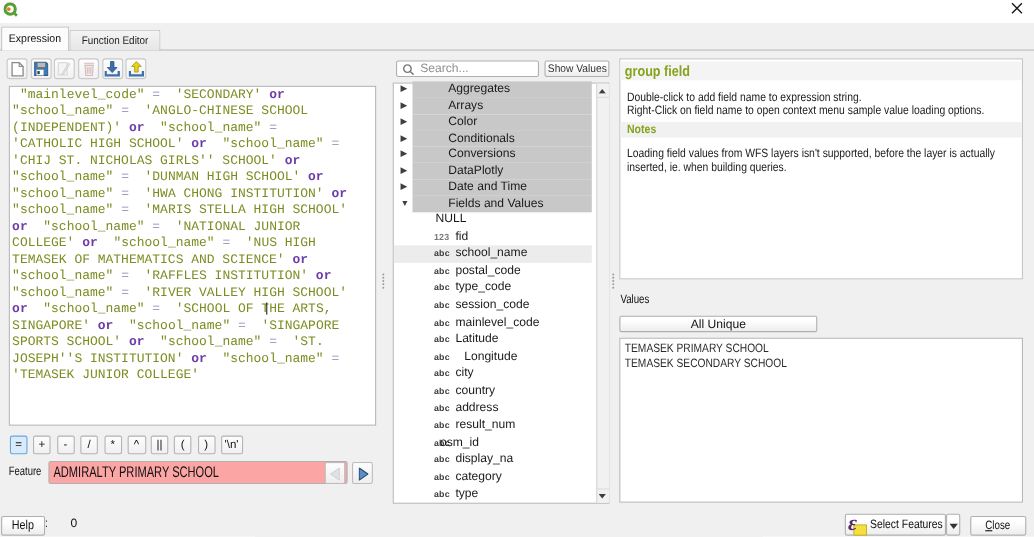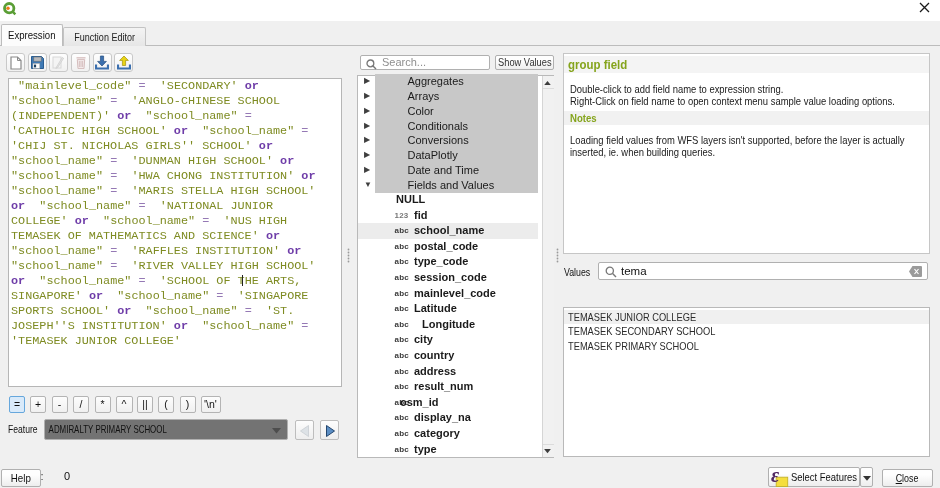--- a/index.html
+++ b/index.html
@@ -31,42 +31,42 @@
   .e{color:#9579b5;}
   .o{color:#6e3ca8;font-weight:bold;}
   #cursor{left:242px;top:275px;width:1px;height:11px;background:#222;}
   
   .op{top:396px;height:17px;background:linear-gradient(#fdfdfd,#f0f0f0);
       border:1px solid #b4b4b4;border-radius:2px;box-sizing:border-box;
       font-size:10.5px;color:#111;text-align:center;line-height:15px;}
   .opeq{background:#d9eafa;border:1px solid #66a7dc;}
   
   #featlbl{left:8px;top:423px;font-size:11px;color:#111;}
-  #featcombo{left:44px;top:419px;width:244px;height:21px;background:#737373;
+  #featcombo{left:44px;top:419px;width:272px;height:21px;background:#fca5a5;
       border:1px solid #b0b0b0;border-radius:2px;box-sizing:border-box;
-      font-size:11px;color:#111;line-height:19px;}
+      font-size:14px;color:#111;line-height:19px;}
   .navbtn{top:420px;width:19.5px;height:20px;background:linear-gradient(#fdfdfd,#eeeeee);
       border:1px solid #bdbdbd;border-radius:2px;box-sizing:border-box;}
   #preview{left:8px;top:470px;font-size:11px;color:#111;}
   
   .btn{background:linear-gradient(#fefefe 30%,#ededed);border:1px solid #b0b0b0;
        border-radius:2px;box-sizing:border-box;font-size:11.5px;color:#111;
        text-align:center;}
   
   #msearch{left:359.5px;top:54.5px;width:130px;height:15.5px;background:#fff;
        border:1px solid #b0b0b0;border-radius:2px;box-sizing:border-box;}
   #msearchtxt{left:382px;top:55.5px;font-size:11px;color:#8f8f8f;}
   #showvals{left:494.5px;top:54.5px;width:59px;height:15.5px;line-height:14px;font-size:10px;white-space:nowrap;color:#333;}
   #tree{left:357px;top:75px;width:197px;height:383px;background:#fff;
        border:1px solid #b9b9b9;box-sizing:border-box;}
   .grow{left:375px;width:163px;height:14.85px;background:#c8c8c8;}
   .gtxt{left:376.5px;font-size:11px;color:#1a1a1a;line-height:14.85px;margin-left:31px;}
   .garr{left:364px;width:8px;font-size:8px;color:#3f3f3f;line-height:14.85px;}
   .crow{left:358px;width:180px;height:15.6px;}
-  .ctxt{left:414px;font-size:11px;color:#1a1a1a;line-height:15.6px;font-weight:bold;}
+  .ctxt{left:414px;font-size:11px;color:#1a1a1a;line-height:15.6px;}
   .cicon{left:394.5px;font-size:8px;color:#555;font-weight:bold;line-height:15.6px;letter-spacing:0.2px;}
   #vscroll{left:541.5px;top:76px;width:12px;height:381px;background:#f1f1f1;
        border-left:1px solid #d5d5d5;box-sizing:border-box;}
   
   #helpbox{left:563px;top:53px;width:367px;height:201px;background:#fff;
        border:1px solid #c6c6c6;box-sizing:border-box;}
   #vallbl{left:564px;top:266px;font-size:11px;color:#111;}
   #valsearch{left:598px;top:262px;width:330px;height:18px;background:#fff;
        border:1px solid #b0b0b0;border-radius:2px;box-sizing:border-box;}
   #vallist{left:563px;top:307px;width:367px;height:150px;background:#fff;
@@ -267,36 +267,25 @@
 
   <div class="abs" id="helpbox">
     <div style="position:absolute;left:0;top:2px;width:100%;height:17px;background:#f4f4f4;"></div>
     <div style="position:absolute;left:4px;top:3px;font-size:13.5px;font-weight:bold;color:#85a41c;"><span class="sxl" style="transform:scaleX(0.85)">group field</span></div>
     <div style="position:absolute;left:5.5px;top:29px;font-size:11px;color:#202020;line-height:12px;white-space:nowrap;"><span class="sxl" style="transform:scaleX(0.857)">Double-click to add field name to expression string.<br>Right-Click on field name to open context menu sample value loading options.</span></div>
     <div style="position:absolute;left:0;top:57px;width:100%;height:14px;background:#f1f1f1;"></div>
     <div style="position:absolute;left:5.5px;top:58px;font-size:11px;font-weight:bold;color:#85a41c;"><span class="sxl" style="transform:scaleX(0.87)">Notes</span></div>
     <div style="position:absolute;left:5.5px;top:80px;font-size:11px;color:#202020;line-height:12px;white-space:nowrap;"><span class="sxl" style="transform:scaleX(0.857)">Loading field values from WFS layers isn't supported, before the layer is actually<br>inserted, ie. when building queries.</span></div>
   </div>
   <div class="abs" id="vallbl"><span class="sxl" style="transform:scaleX(0.8)">Values</span></div>
-  <div class="abs" id="valsearch">
-    <svg style="margin:3px 0 0 6px" width="12" height="12" viewBox="0 0 12 12">
-      <circle cx="4.8" cy="4.8" r="3.6" fill="none" stroke="#777" stroke-width="1.3"></circle>
-      <path d="M7.6 7.6 L11 11" stroke="#777" stroke-width="1.4"></path>
-    </svg>
-    <span style="position:absolute;left:22px;top:2px;font-size:11.5px;color:#111;">tema</span>
-    <svg style="position:absolute;right:5px;top:3px" width="13" height="11" viewBox="0 0 13 11">
-      <path d="M3.5 0 H12 a1 1 0 0 1 1 1 V10 a1 1 0 0 1 -1 1 H3.5 L0 5.5 Z" fill="#9b9b9b"></path>
-      <path d="M5.5 3 L9.5 8 M9.5 3 L5.5 8" stroke="#fff" stroke-width="1.2"></path>
-    </svg>
-  </div>
+  <div class="abs btn" style="left:563px;top:287px;width:180px;height:15px;line-height:14px;font-size:11px;">All Unique</div>
   <div class="abs btn" style="left:750px;top:287px;width:180px;height:15px;line-height:14px;font-size:11px;margin-top:43px;">10 Samples</div>
   <div class="abs" id="vallist">
-    <div class="vrow" style="background:#f0f0f0;"><span>TEMASEK JUNIOR COLLEGE</span></div>
+    <div class="vrow"><span>TEMASEK PRIMARY SCHOOL</span></div>
     <div class="vrow"><span>TEMASEK SECONDARY SCHOOL</span></div>
-    <div class="vrow"><span>TEMASEK PRIMARY SCHOOL</span></div>
   </div>
 
   <svg class="abs" style="left:347px;top:248px" width="4" height="16" viewBox="0 0 4 16">
     <circle cx="1.5" cy="1.5" r="0.9" fill="#9a9a9a"></circle>
       <circle cx="1.5" cy="4.5" r="0.9" fill="#9a9a9a"></circle>
     <circle cx="1.5" cy="7.5" r="0.9" fill="#9a9a9a"></circle>
       <circle cx="1.5" cy="10.5" r="0.9" fill="#9a9a9a"></circle>
     <circle cx="1.5" cy="13.5" r="0.9" fill="#9a9a9a"></circle>
   </svg>
   <svg class="abs" style="left:555.5px;top:248px" width="4" height="16" viewBox="0 0 4 16">

